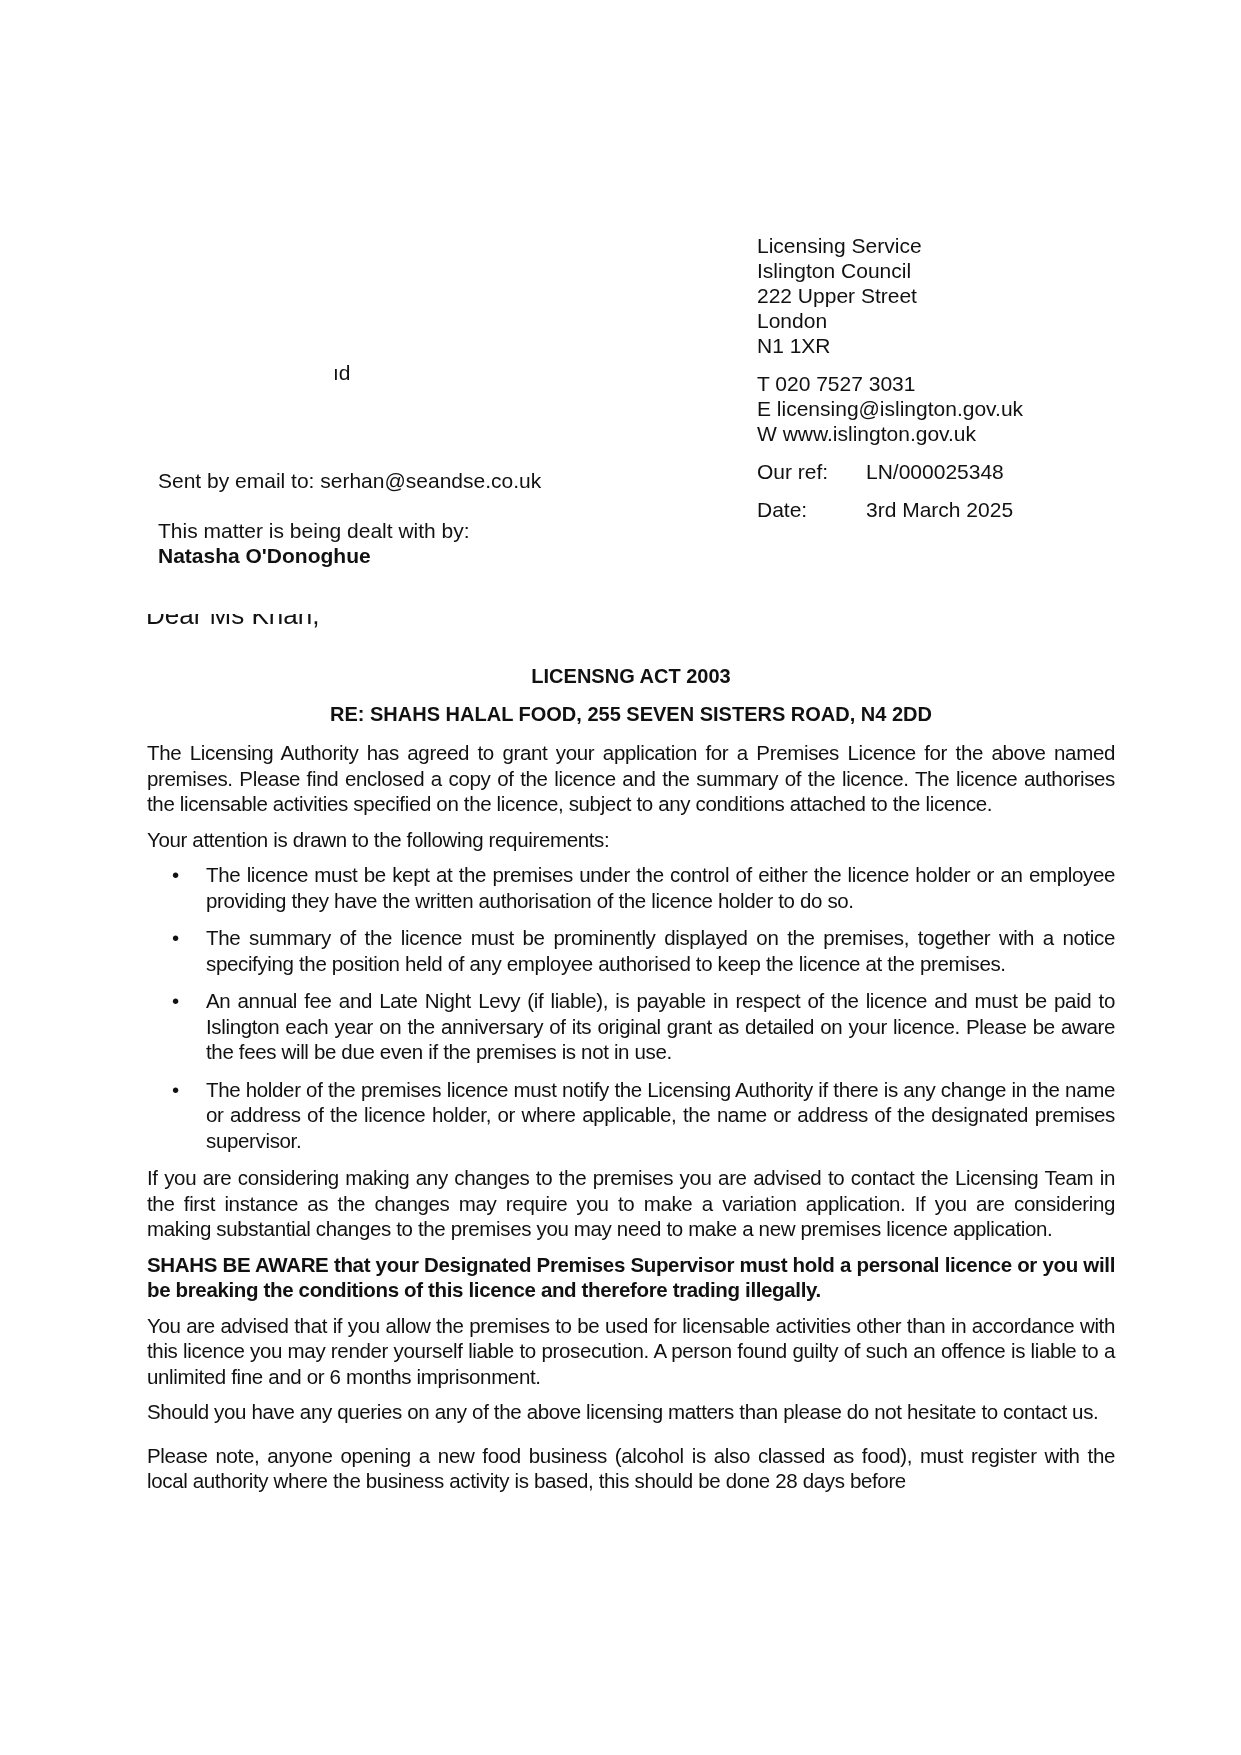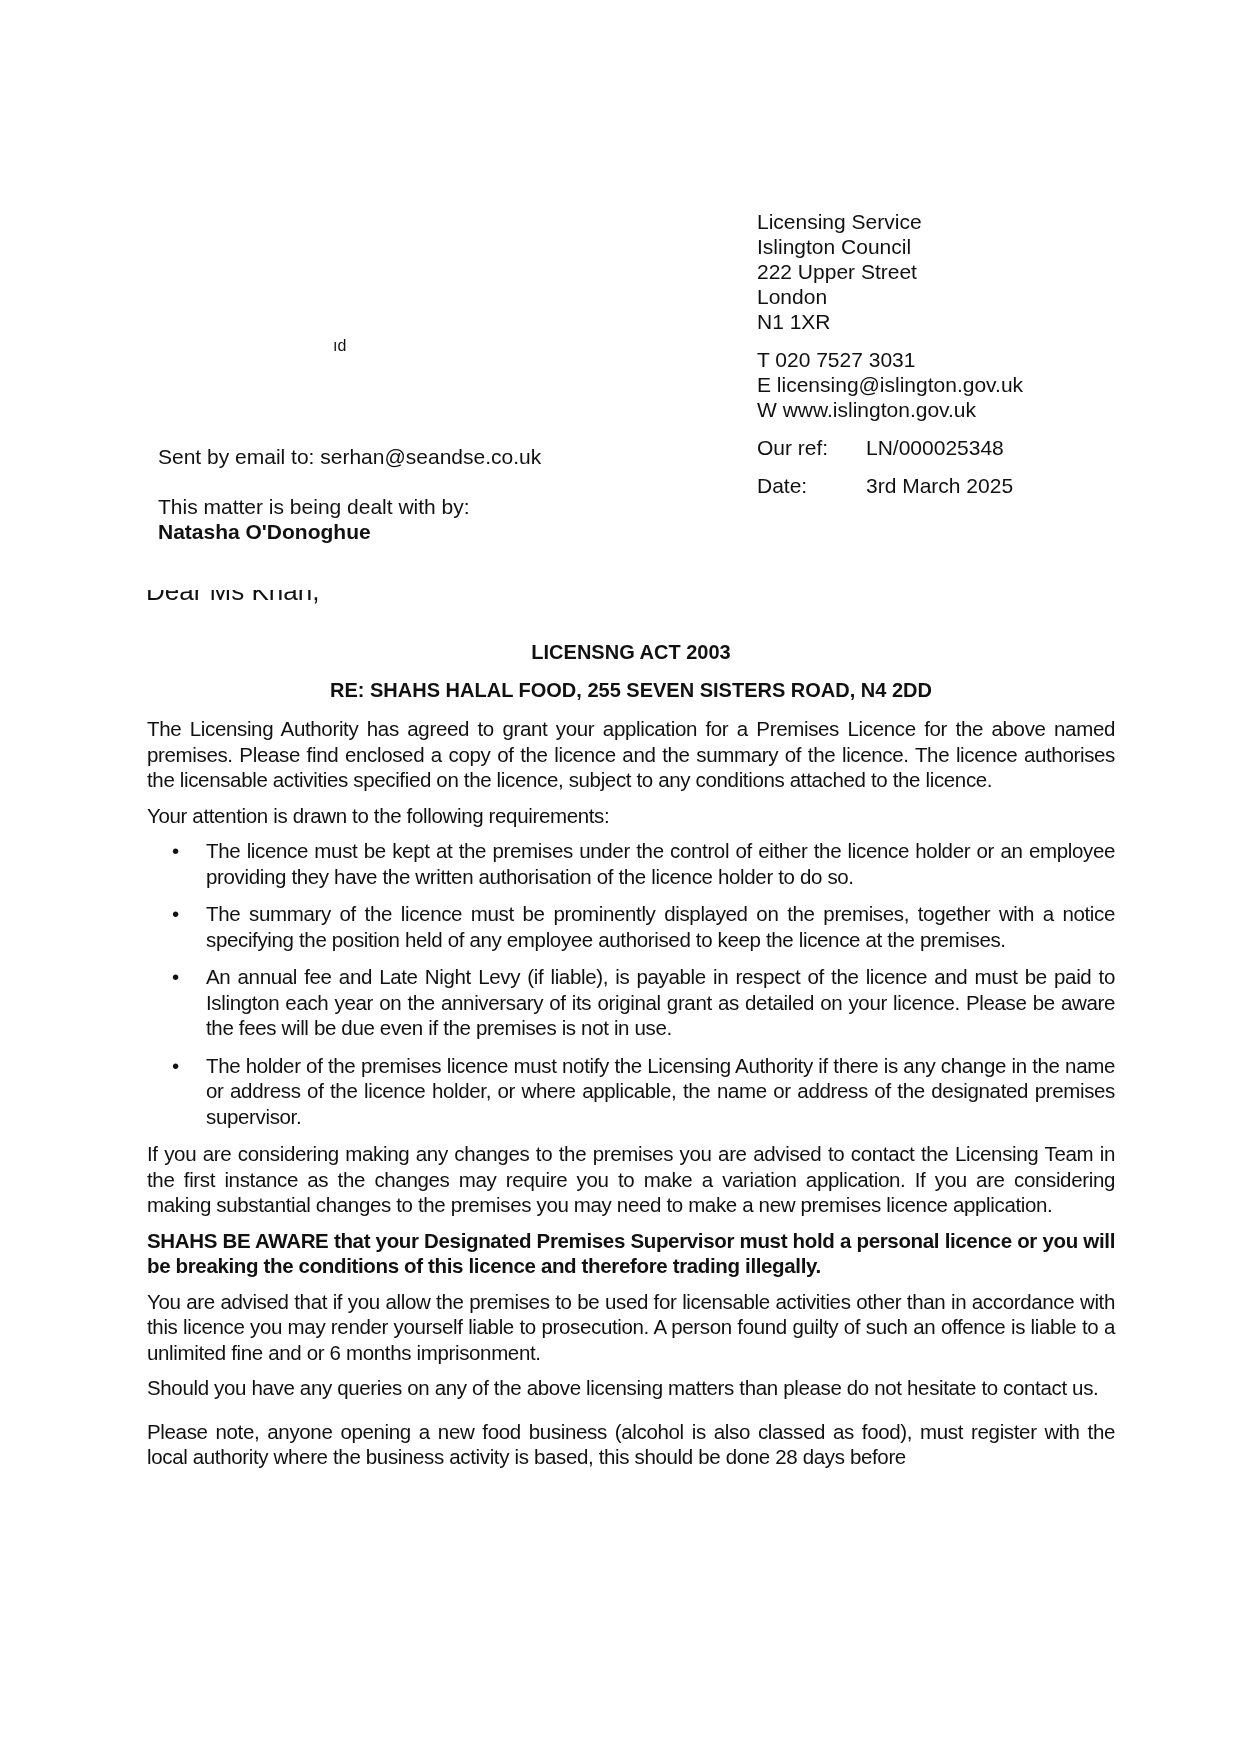--- a/index.html
+++ b/index.html
@@ -1,20 +1,20 @@
 <!DOCTYPE html>
 <html><head>
 <meta charset="utf-8">
 <style>
   html, body { margin: 0; padding: 0; background: #ffffff; }
   body { width: 1241px; height: 1755px; position: relative; overflow: hidden;
          font-family: "Liberation Sans", sans-serif; color: #111; }
-  .abs { position: absolute; }
+  .abs { position: absolute; margin-top: 24px; }
   .t { font-size: 21px; line-height: 25px; }
-  .fragment { left: 333px; top: 337px; font-size: 16px; }
+  .fragment { left: 333px; top: 337px; font-size: 21px; }
   .recipient { left: 158px; top: 444px; }
   .recipient .gap { height: 25px; }
   .bold { font-weight: bold; }
   .sender { left: 757px; top: 209px; }
   .sender .line { display: block; }
   .sender .sp { height: 13px; }
   .refrow { display: flex; }
   .refrow .lbl { width: 109px; }
   .clipped { left: 146px; top: 590px; height: 14px; overflow: hidden; font-size: 26px; line-height: 25px; }
   .clipped span { position: relative; top: -11px; display: block; }

